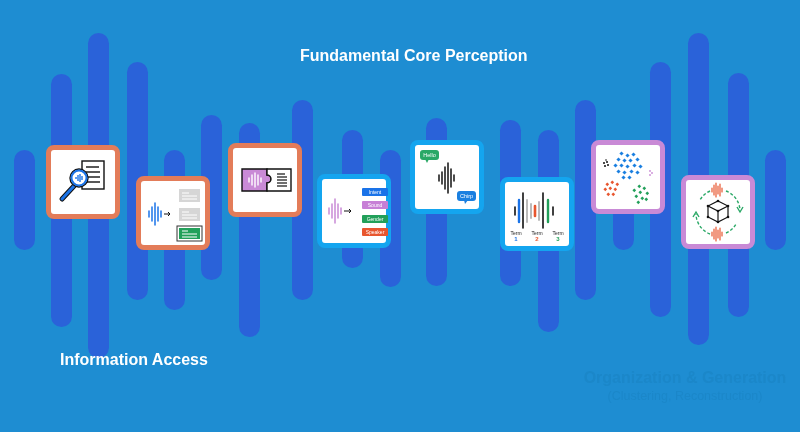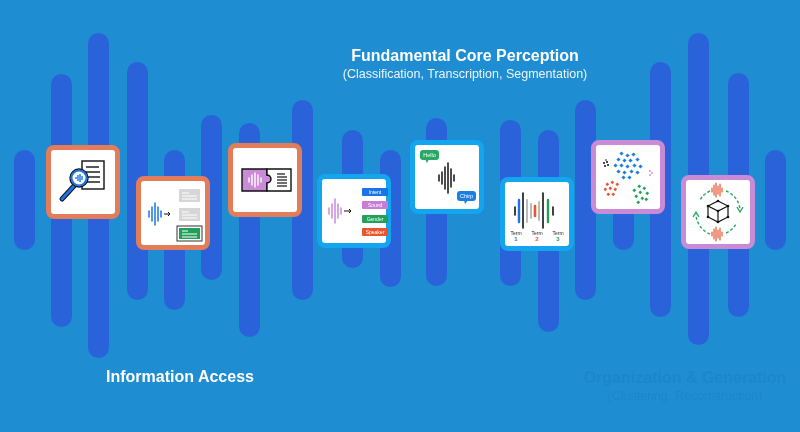--- a/index.html
+++ b/index.html
@@ -1,18 +1,18 @@
 <!DOCTYPE html>
 <html><head>
 <meta charset="utf-8">
 <style>
   html, body { margin:0; padding:0; }
   body { width:800px; height:432px; background:#1e8dd2; position:relative; overflow:hidden; font-family:"Liberation Sans", sans-serif; }
   .bar { position:absolute; width:21px; background:#2a62d9; border-radius:11px; }
-  .heading { position:absolute; color:#fff; text-align:center; }
+  .heading { position:absolute; color:#fff; text-align:left; }
   .heading .title { font-weight:bold; font-size:16px; line-height:20px; display:block; }
   .heading .sub { font-size:12.5px; line-height:16px; display:block; color:#eef5fc; }
   .faint { position:absolute; color:#1b87c9; text-align:center; }
   .faint .title { font-weight:bold; font-size:16px; line-height:20px; display:block; }
   .faint .sub { font-size:12.5px; line-height:16px; display:block; }
   .card { position:absolute; width:74px; height:74px; background:#fff; border-radius:8px; box-sizing:border-box; border:5px solid #e37c59; }
   .card.blue { border-color:#14a5ef; }
   .card.purple { border-color:#c98ad6; }
   .card svg { position:absolute; left:0; top:0; width:64px; height:64px; }
   .tag { position:absolute; left:40px; width:26px; height:8px; border-radius:1px; color:#fff; font-size:5px; line-height:8px; text-align:center; }
@@ -40,24 +40,23 @@
   <div class="bar" style="left:575px;top:100px;height:200px;"></div>
   <div class="bar" style="left:613px;top:160px;height:90px;"></div>
   <div class="bar" style="left:650px;top:62px;height:255px;"></div>
   <div class="bar" style="left:688px;top:33px;height:312px;"></div>
   <div class="bar" style="left:728px;top:73px;height:244px;"></div>
   <div class="bar" style="left:765px;top:150px;height:100px;"></div>
 </div>
 
 <div class="heading" style="left:300px;top:46px;width:330px;">
   <span class="title">Fundamental Core Perception</span>
-  <span class="sub">(Classification, Transcription, Segmentation)</span>
-</div>
-
-<div class="heading" style="left:60px;top:367px;width:240px;">
+</div>
+
+<div class="heading" style="left:60px;top:350px;width:240px;">
   <span class="title">Information Access</span>
 </div>
 
 <div class="faint" style="left:570px;top:368px;width:230px;">
   <span class="title">Organization &amp; Generation</span>
   <span class="sub">(Clustering, Reconstruction)</span>
 </div>
 
 <div class="card" style="left:46px;top:145px;">
   <svg viewBox="0 0 64 64">

